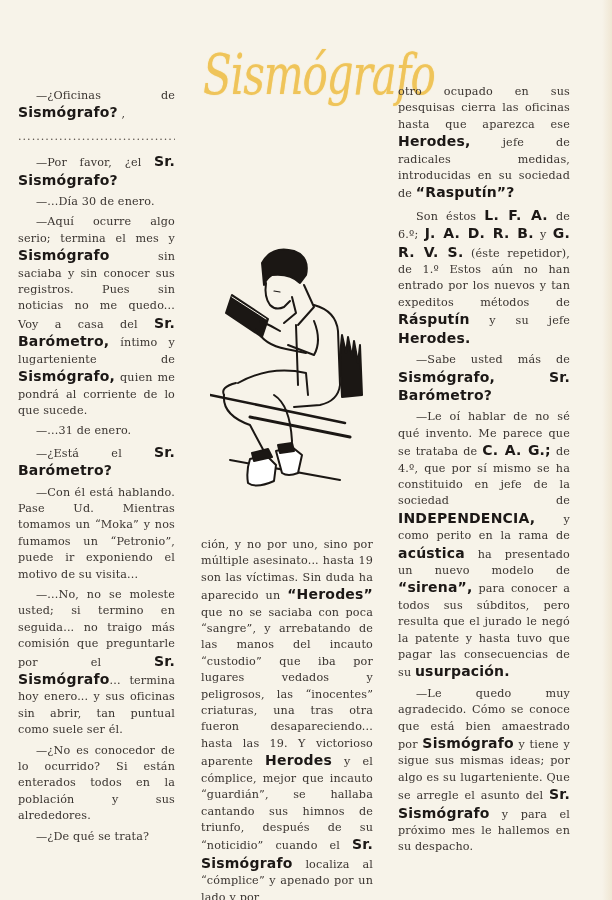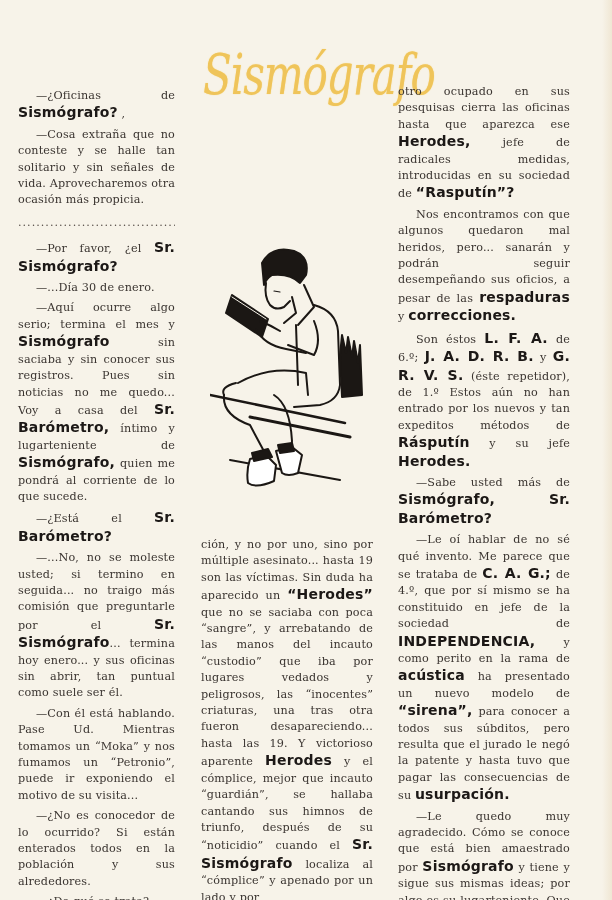--- a/index.html
+++ b/index.html
@@ -50,28 +50,28 @@
 </style>
 </head>
 <body>
 
 <div class="page">
 
   <div class="title">Sismógrafo</div>
 
   <div class="col col-left">
     <p><span>—¿Oficinas de </span><b>Sismógrafo?</b><span> ,</span></p>
-    <p><span>—Cosa extraña que no conteste y se halle tan solitario y sin señales de vida. Aprovecharemos otra ocasión más propicia.</span></p>
     <p class="dots">..............................................</p>
     <p><span>—Por favor, ¿el </span><b>Sr. Sismógrafo?</b></p>
     <p><span>—...Día 30 de enero.</span></p>
     <p><span>—Aquí ocurre algo serio; termina el mes y </span><b>Sismógrafo</b><span> sin saciaba y sin conocer sus registros. Pues sin noticias no me quedo... Voy a casa del </span><b>Sr. Barómetro,</b><span> íntimo y lugarteniente de </span><b>Sismógrafo,</b><span> quien me pondrá al corriente de lo que sucede.</span></p>
+    <p><span>—...31 de enero.</span></p>
     <p><span>—¿Está el </span><b>Sr. Barómetro?</b></p>
+    <p><span>—Con él está hablando. Pase Ud. Mientras tomamos un “Moka” y nos fumamos un “Petronio”, puede ir exponiendo el motivo de su visita...</span></p>
     <p><span>—...No, no se moleste usted; si termino en seguida... no traigo más comisión que preguntarle por el </span><b>Sr. Sismógrafo</b><span>... termina hoy enero... y sus oficinas sin abrir, tan puntual como suele ser él.</span></p>
-    <p><span>—Con él está hablando. Pase Ud. Mientras tomamos un “Moka” y nos fumamos un “Petronio”, puede ir exponiendo el motivo de su visita...</span></p>
     <p><span>—¿No es conocedor de lo ocurrido? Si están enterados todos en la población y sus alrededores.</span></p>
     <p><span>—¿De qué se trata?</span></p>
 
   </div>
 
   <svg class="illustration" viewBox="0 0 160 255" xmlns="http://www.w3.org/2000/svg">
     <g fill="none" stroke="#1b1714" stroke-width="2" stroke-linecap="round" stroke-linejoin="round">
 
       <path d="M0 150 L135 178" stroke-width="2.5"></path>
       <path d="M40 172 L140 192" stroke-width="3"></path>
@@ -108,21 +108,20 @@
       <path d="M68 200 L82 198 L84 206 L70 208 Z" fill="#1b1714"></path>
     </g>
   </svg>
 
   <div class="col col-mid">
     <p class="noindent"><span>ción, y no por uno, sino por múltiple asesinato... hasta 19 son las víctimas. Sin duda ha aparecido un </span><b>“Herodes”</b><span> que no se saciaba con poca “sangre”, y arrebatando de las manos del incauto “custodio” que iba por lugares vedados y peligrosos, las “inocentes” criaturas, una tras otra fueron desapareciendo... hasta las 19. Y victorioso aparente </span><b>Herodes</b><span> y el cómplice, mejor que incauto “guardián”, se hallaba cantando sus himnos de triunfo, después de su “noticidio” cuando el </span><b>Sr. Sismógrafo</b><span> localiza al “cómplice” y apenado por un lado y por</span></p>
   </div>
 
   <div class="col col-right">
     <p class="noindent"><span>otro ocupado en sus pesquisas cierra las oficinas hasta que aparezca ese </span><b>Herodes,</b><span> jefe de radicales medidas, introducidas en su sociedad de </span><b>“Rasputín”?</b></p>
-    <p><span>Nos encontramos con que algunos quedaron mal heridos, pero... sanarán y podrán seguir desempeñando sus oficios, a pesar de las </span><b>respaduras</b><span> y </span><b>correcciones.</b></p>
     <p><span>Son éstos </span><b>L. F. A.</b><span> de 6.º; </span><b>J. A. D. R. B.</b><span> y </span><b>G. R. V. S.</b><span> (éste repetidor), de 1.º Estos aún no han entrado por los nuevos y tan expeditos métodos de </span><b>Rásputín</b><span> y su jefe </span><b>Herodes.</b></p>
     <p><span>—Sabe usted más de </span><b>Sismógrafo, Sr. Barómetro?</b></p>
     <p><span>—Le oí hablar de no sé qué invento. Me parece que se trataba de </span><b>C. A. G.;</b><span> de 4.º, que por sí mismo se ha constituido en jefe de la sociedad de </span><b>INDEPENDENCIA,</b><span> y como perito en la rama de </span><b>acústica</b><span> ha presentado un nuevo modelo de </span><b>“sirena”,</b><span> para conocer a todos sus súbditos, pero resulta que el jurado le negó la patente y hasta tuvo que pagar las consecuencias de su </span><b>usurpación.</b></p>
     <p><span>—Le quedo muy agradecido. Cómo se conoce que está bien amaestrado por </span><b>Sismógrafo</b><span> y tiene y sigue sus mismas ideas; por algo es su lugarteniente. Que se arregle el asunto del </span><b>Sr. Sismógrafo</b><span> y para el próximo mes le hallemos en su despacho.</span></p>
 
   </div>
 
   <div class="edge-stain"></div>
 </div>
 

